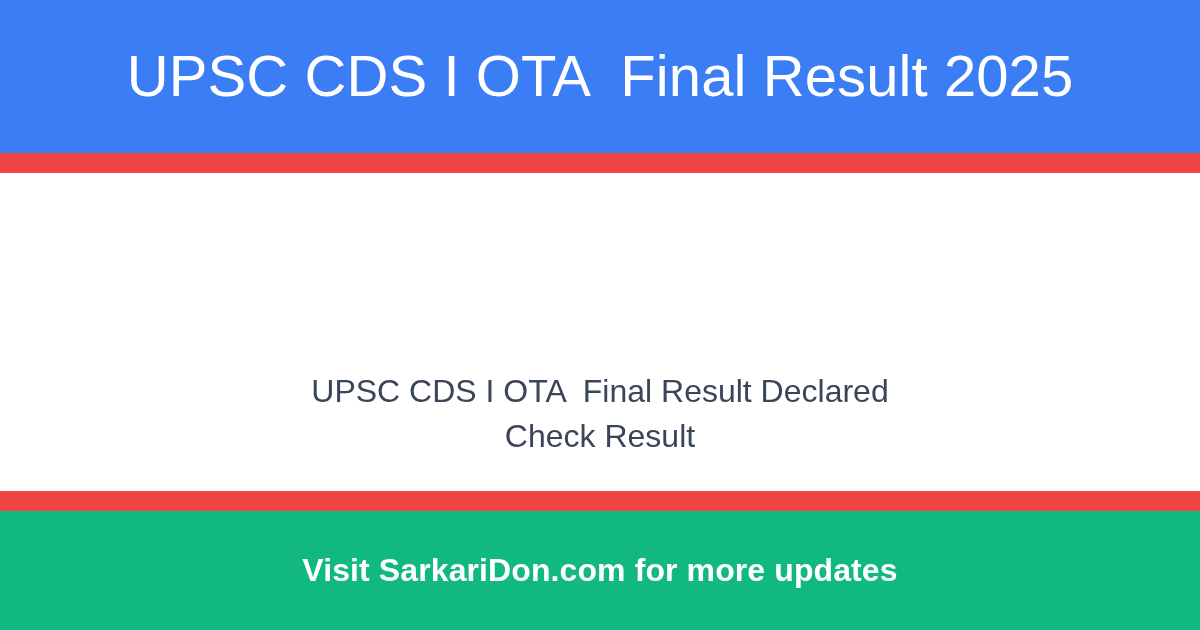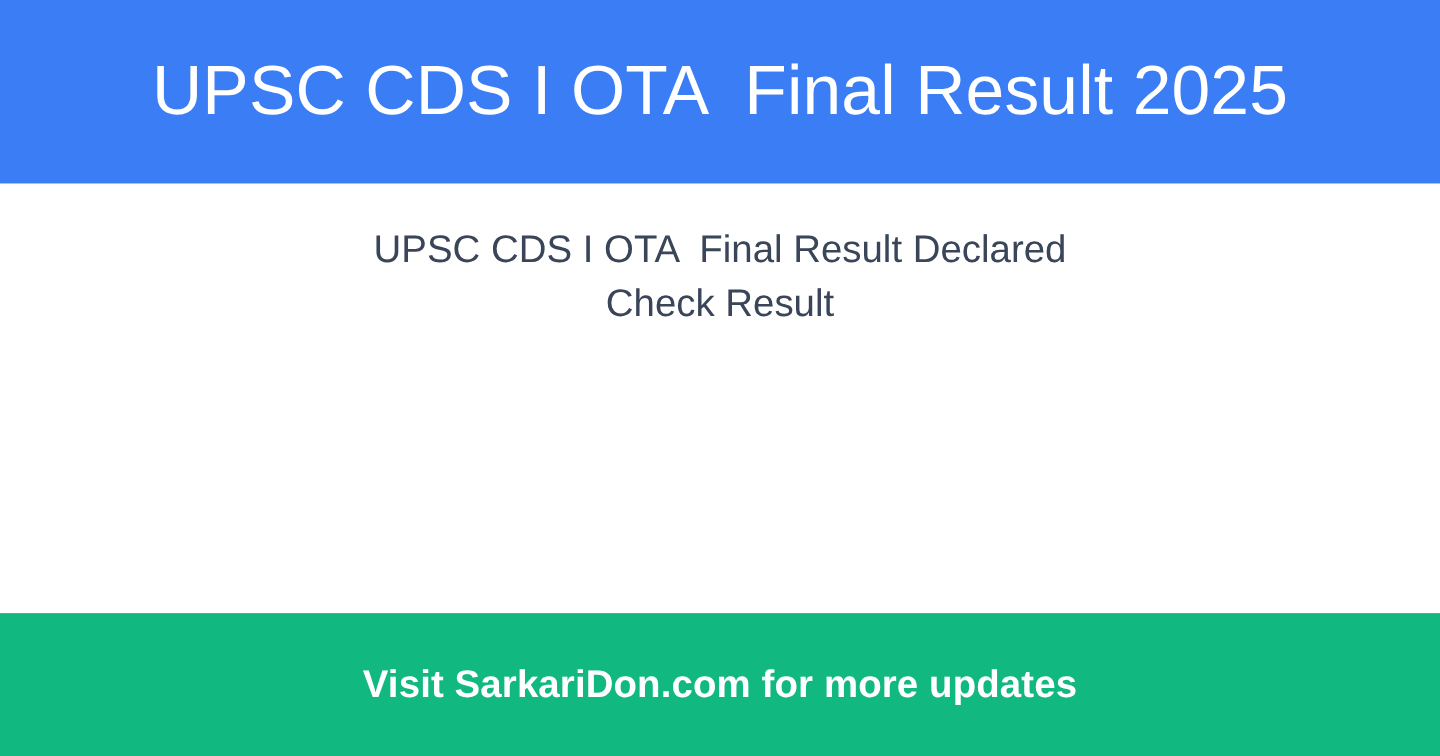--- a/index.html
+++ b/index.html
@@ -12,21 +12,22 @@
     background: #ffffff;
     font-family: "Liberation Sans", sans-serif;
     overflow: hidden;
   }
   .poster {
     position: relative;
     width: 1200px;
     height: 630px;
     display: flex;
     flex-direction: column;
-    background: #c4b5fd;
+    background: #ef4444;
+    gap: 20px;
   }
 
   
   .header-band {
     width: 100%;
     height: 153px;
     background: #3b7df5;
     display: flex;
     align-items: center;
     justify-content: center;
@@ -41,21 +42,21 @@
     letter-spacing: 0.1px;
     white-space: pre;
     padding: 0 24px;
   }
 
   
   .body-area {
     flex: 1 1 auto;
     background: #ffffff;
     display: flex;
-    align-items: flex-start;
+    align-items: flex-end;
     justify-content: center;
     padding: 0 64px;
     box-sizing: border-box;
   }
   .body-text {
     color: #3a4559;
     font-size: 32px;
     font-weight: 400;
     line-height: 45px;
     text-align: center;

